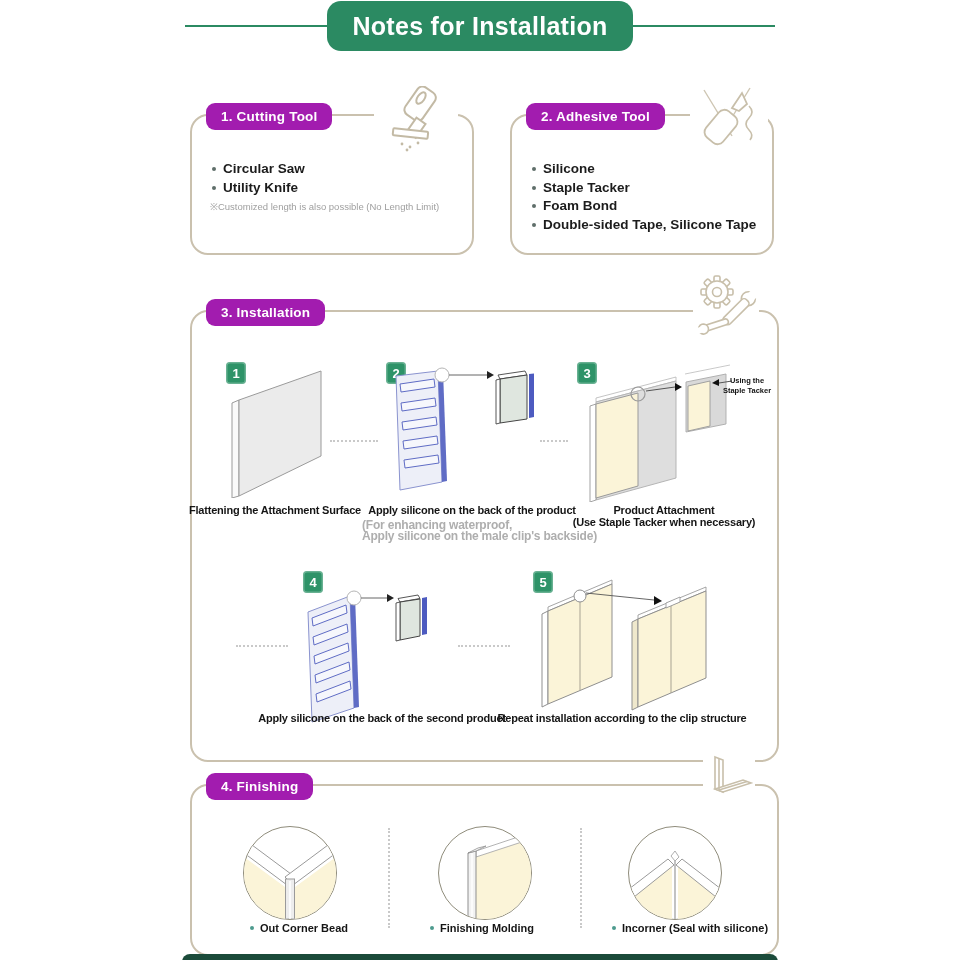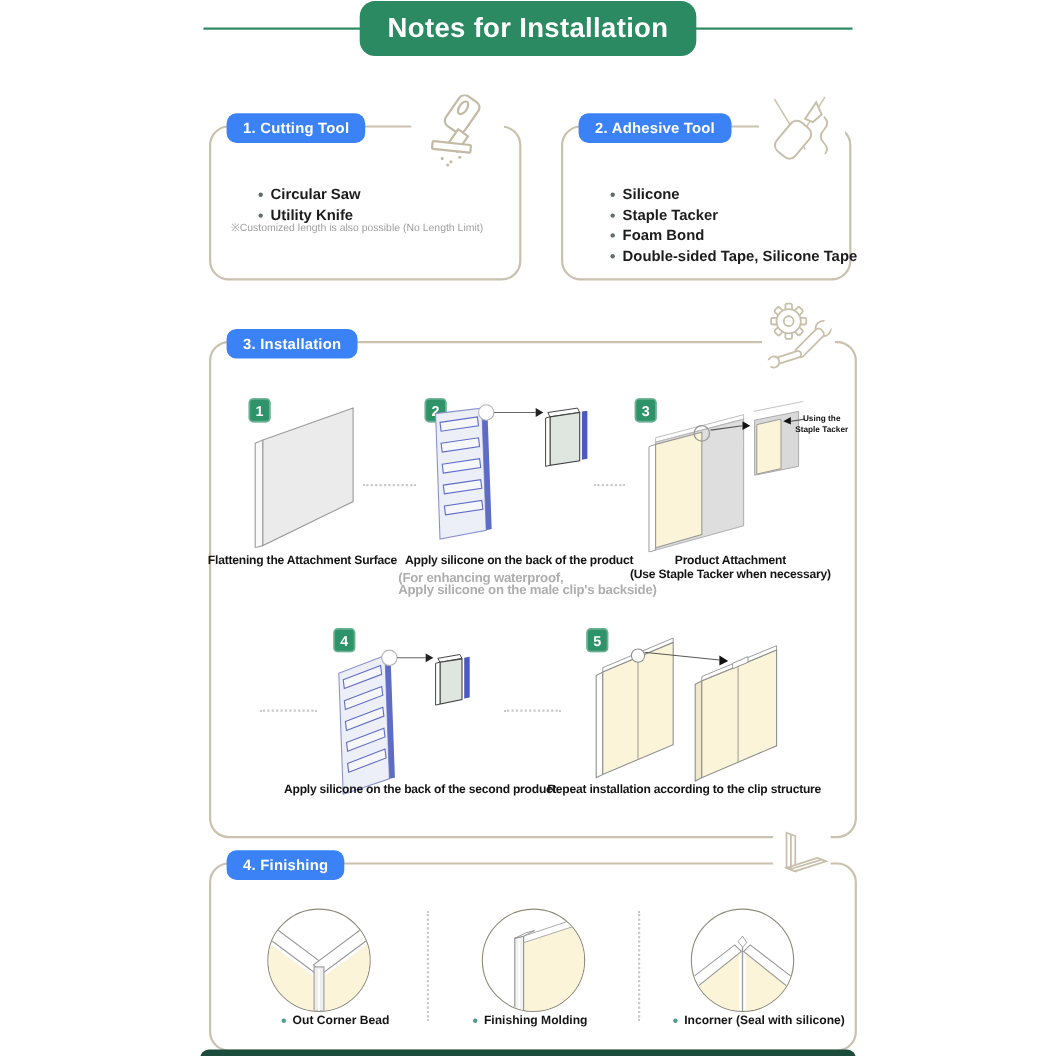--- a/index.html
+++ b/index.html
@@ -7,26 +7,26 @@
         font-family:"Liberation Sans",sans-serif;color:#1c1c1c;}
 
   
   .hline{position:absolute;height:2px;background:#2b8a62;}
   #header-pill{position:absolute;left:327px;top:1px;width:306px;height:50px;background:#2b8a62;
     border-radius:14px;display:flex;align-items:center;justify-content:center;
     color:#fff;font-size:25px;font-weight:bold;letter-spacing:0.3px;text-align:right;}
 
   
   .panel{position:absolute;border:2px solid #cac1ae;border-radius:18px;background:#fff;}
-  .panel-label{position:absolute;top:-13px;left:14px;background:#3b82f6;color:#fff;
+  .panel-label{position:absolute;top:-13px;left:14px;background:#a21caf;color:#fff;
     font-weight:bold;font-size:13.5px;padding:6px 15px;border-radius:9px;letter-spacing:0.2px;white-space:nowrap;}
   .icon-wrap{position:absolute;background:#fff;}
 
   
-  .tool-list{position:absolute;left:43px;top:44px;margin-top:8px;}
+  .tool-list{position:absolute;left:20px;top:44px;}
   .tool-item{display:flex;align-items:center;gap:7px;font-size:13.5px;font-weight:bold;
     color:#1c1c1c;line-height:18.5px;white-space:nowrap;}
   .dot{width:4px;height:4px;border-radius:50%;background:#5f6e6a;flex:0 0 auto;}
   .note{position:absolute;left:18px;top:84px;font-size:9.5px;color:#9f9f9f;white-space:nowrap;}
 
   
   .badge{position:absolute;width:20px;height:22px;background:#2e9368;border-radius:4px;color:#fff;
     font-weight:bold;font-size:13px;display:flex;align-items:center;justify-content:center;
     box-shadow:inset 0 0 0 1.5px rgba(255,255,255,0.28);}
   .caption{position:absolute;font-size:11px;font-weight:bold;color:#151515;text-align:center;
@@ -281,21 +281,21 @@
     <div class="fin-circle" style="left:51px;">
       <svg width="92" height="92" viewBox="0 0 92 92">
         <polygon points="0,30 41,60 41,92 0,92" fill="#fbf4d8"></polygon>
         <polygon points="92,30 51,60 51,92 92,92" fill="#fbf4d8"></polygon>
         <polygon points="0,26 8,18 51,50 43,58" fill="#fff" stroke="#9a9a9a" stroke-width="1"></polygon>
         <polygon points="92,26 84,18 41,50 49,58" fill="#fff" stroke="#9a9a9a" stroke-width="1"></polygon>
         <rect x="41.5" y="52" width="9" height="40" fill="#ededed" stroke="#9a9a9a" stroke-width="1"></rect>
         <line x1="46" y1="54" x2="46" y2="92" stroke="#fff" stroke-width="1.5"></line>
       </svg>
     </div>
-    <div class="fin-cap" style="left:38px;width:150px;">
+    <div class="fin-cap" style="left:32px;width:150px;">
       <span class="fin-dot"></span>
       <span>Out Corner Bead</span>
     </div>
 
     <div class="dots-v" style="left:196px;top:42px;height:100px;"></div>
 
     <div class="fin-circle" style="left:246px;">
       <svg width="92" height="92" viewBox="0 0 92 92">
         <polygon points="37,30 92,12 92,92 37,92" fill="#fbf4d8"></polygon>
         <polygon points="37,24 88,7 92,12 37,30" fill="#fff" stroke="#a0a0a0" stroke-width="0.8"></polygon>

